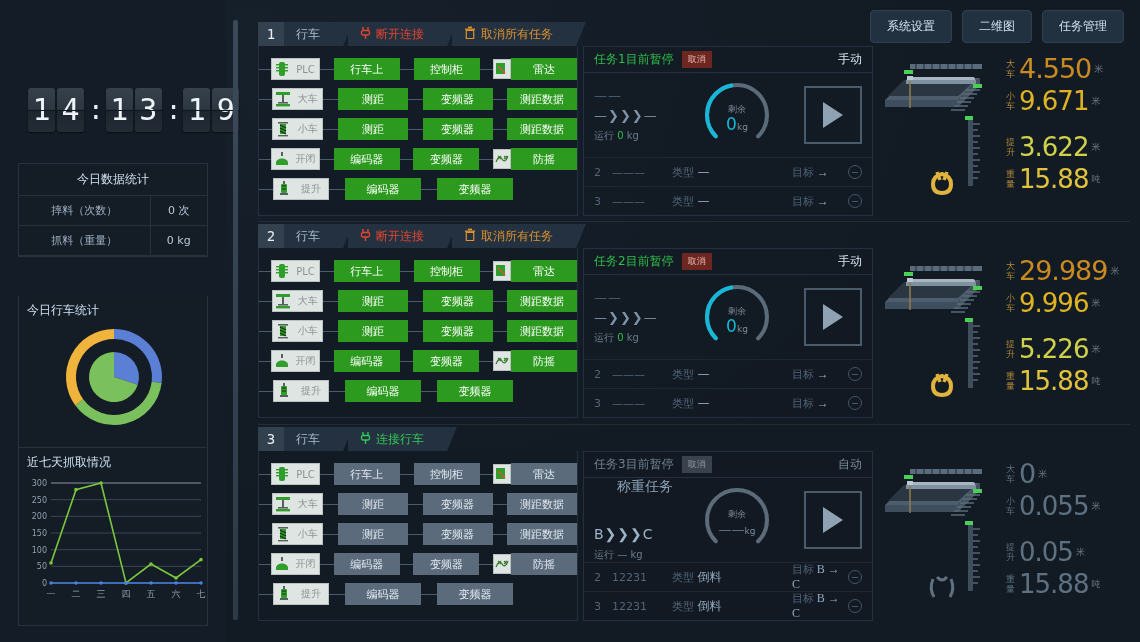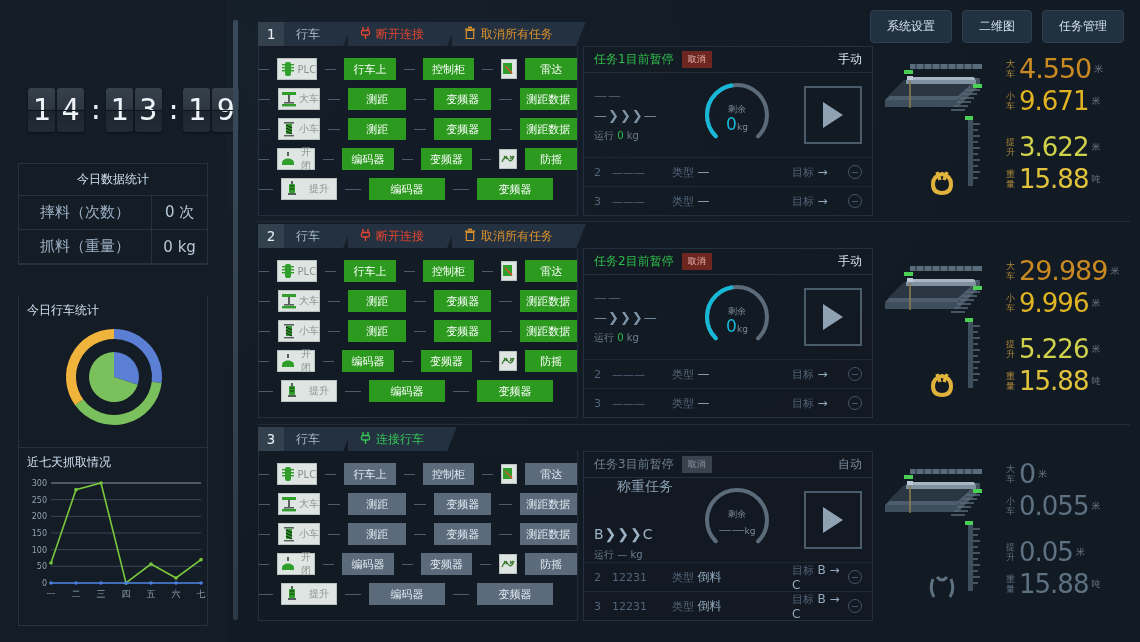--- a/index.html
+++ b/index.html
@@ -29,21 +29,21 @@
   .flip::after { content:""; position:absolute; left:0; right:0; top:50%; height:1px;
                  background:#10161d; }
   .colon { color:#e6eef5; font-size:26px; padding:0 2px;
            font-family:"DejaVu Sans Mono","Liberation Mono",monospace; }
 
   .panel-box { border: 1px solid #27323f; background: rgba(20,29,39,.6); }
   .stats { position: absolute; left: 18px; top: 163px; width: 190px; }
   .stats .title { text-align: center; padding: 7px 0; font-size: 12px; color: #cfe0f0;
                   border-bottom: 1px solid #27323f; }
   .stats table { width: 100%; border-collapse: collapse; }
-  .stats td { padding: 7px 4px; font-size: 15px; color: #9fb2c4; text-align: center;
+  .stats td { padding: 7px 4px; font-size: 11px; color: #9fb2c4; text-align: center;
               border-bottom: 1px solid #27323f; }
   .stats td.v { color: #b9c9d8; }
   .stats td.k { border-right: 1px solid #27323f; }
   .stats .totals { display:flex; }
   .stats .totals div { flex:1; text-align:center; font-size:11px; color:#9fb2c4; padding:8px 0; }
   .stats .totals b { color:#cfe0f0; font-weight:normal; }
 
   .donut-card { position: absolute; left: 18px; top: 296px; width: 190px; height: 152px;
                 border: 1px solid #27323f; border-top: none; background: rgba(20,29,39,.6); }
   .card-title { font-size: 12px; color: #cfe0f0; padding: 6px 0 0 8px; }
@@ -77,21 +77,21 @@
   .tab::after { content:""; position:absolute; right:-12px; top:0; bottom:0; width:24px;
                 background:#233140; transform: skewX(-22deg); }
   .tab span { position:relative; z-index:2; }
   .tab.red { color:#e8452f; }
   .tab.amber { color:#e0932c; }
   .tab.green { color:#35c956; }
   .tab.plain { color:#a9bccd; }
 
   .gridwrap { position:relative; border:1px solid #243040; border-top:none;
               width:320px; height:170px; background:rgba(18,26,35,.5); padding:8px 0 0 20px; }
-  .row { display:flex; align-items:center; height:30px;gap:8px; }
+  .row { display:flex; align-items:center; height:30px; }
   .dev { display:flex; align-items:center; width:56px; height:22px;
          background:#dfe5e3; border:1px solid #b9c2bf; }
   .dev .ic { width:20px; height:20px; display:flex; align-items:center; justify-content:center; }
   .dev .lb { flex:1; text-align:center; font-size:10px; color:#8a9590; }
   .conn { width:16px; height:1px; background:#4c5b6b; }
   .btn { width:76px; height:22px; display:flex; align-items:center; justify-content:center;
          font-size:11px; color:#fff; cursor:pointer; }
   .btn.on { background:#2b9a1e; }
   .btn.off { background:#5b6b7c; color:#e3ebf2; }
   .sqicon { width:20px; height:20px; background:#dfe5e3; border:1px solid #b9c2bf;
@@ -128,21 +128,21 @@
   .playbtn { width:58px; height:58px; margin-left:auto; border:2px solid #4a5b6c;
              display:flex; align-items:center; justify-content:center; cursor:pointer; }
   .playbtn .tri { width:0;height:0;border-left:20px solid #8fa2b3;
                   border-top:13px solid transparent;border-bottom:13px solid transparent; }
   .qrow { height:29px; display:flex; align-items:center; padding:0 10px;
           border-top:1px solid #1e2833; font-size:11px; color:#52657a; }
   .qrow .no { width:18px; }
   .qrow .id { width:60px; }
   .qrow .ty { width:120px; }
   .qrow .ty b { color:#93a9bd; font-weight:normal; font-size:12px; }
-  .qrow .tg { flex:1; }
+  .qrow .tg { flex:1;font-family:Liberation Serif, serif; }
   .qrow .tg b { color:#93a9bd; font-weight:normal; font-size:12px; }
   .minus { margin-left:auto; width:14px;height:14px;border:1px solid #44566a;
            border-radius:50%; position:relative; cursor:pointer; }
   .minus::after{content:"";position:absolute;left:3px;right:3px;top:6px;height:1px;background:#44566a;}
 
   
   .readout { position:absolute; left:622px; top:24px; width:250px; height:170px; }
   .rnums { position:absolute; left:126px; top:8px; width:130px; }
   .rn { display:flex; align-items:center; margin-bottom:2px; }
   .rn .k { font-size:9px; line-height:10px; width:13px; color:#b08a3a; }

